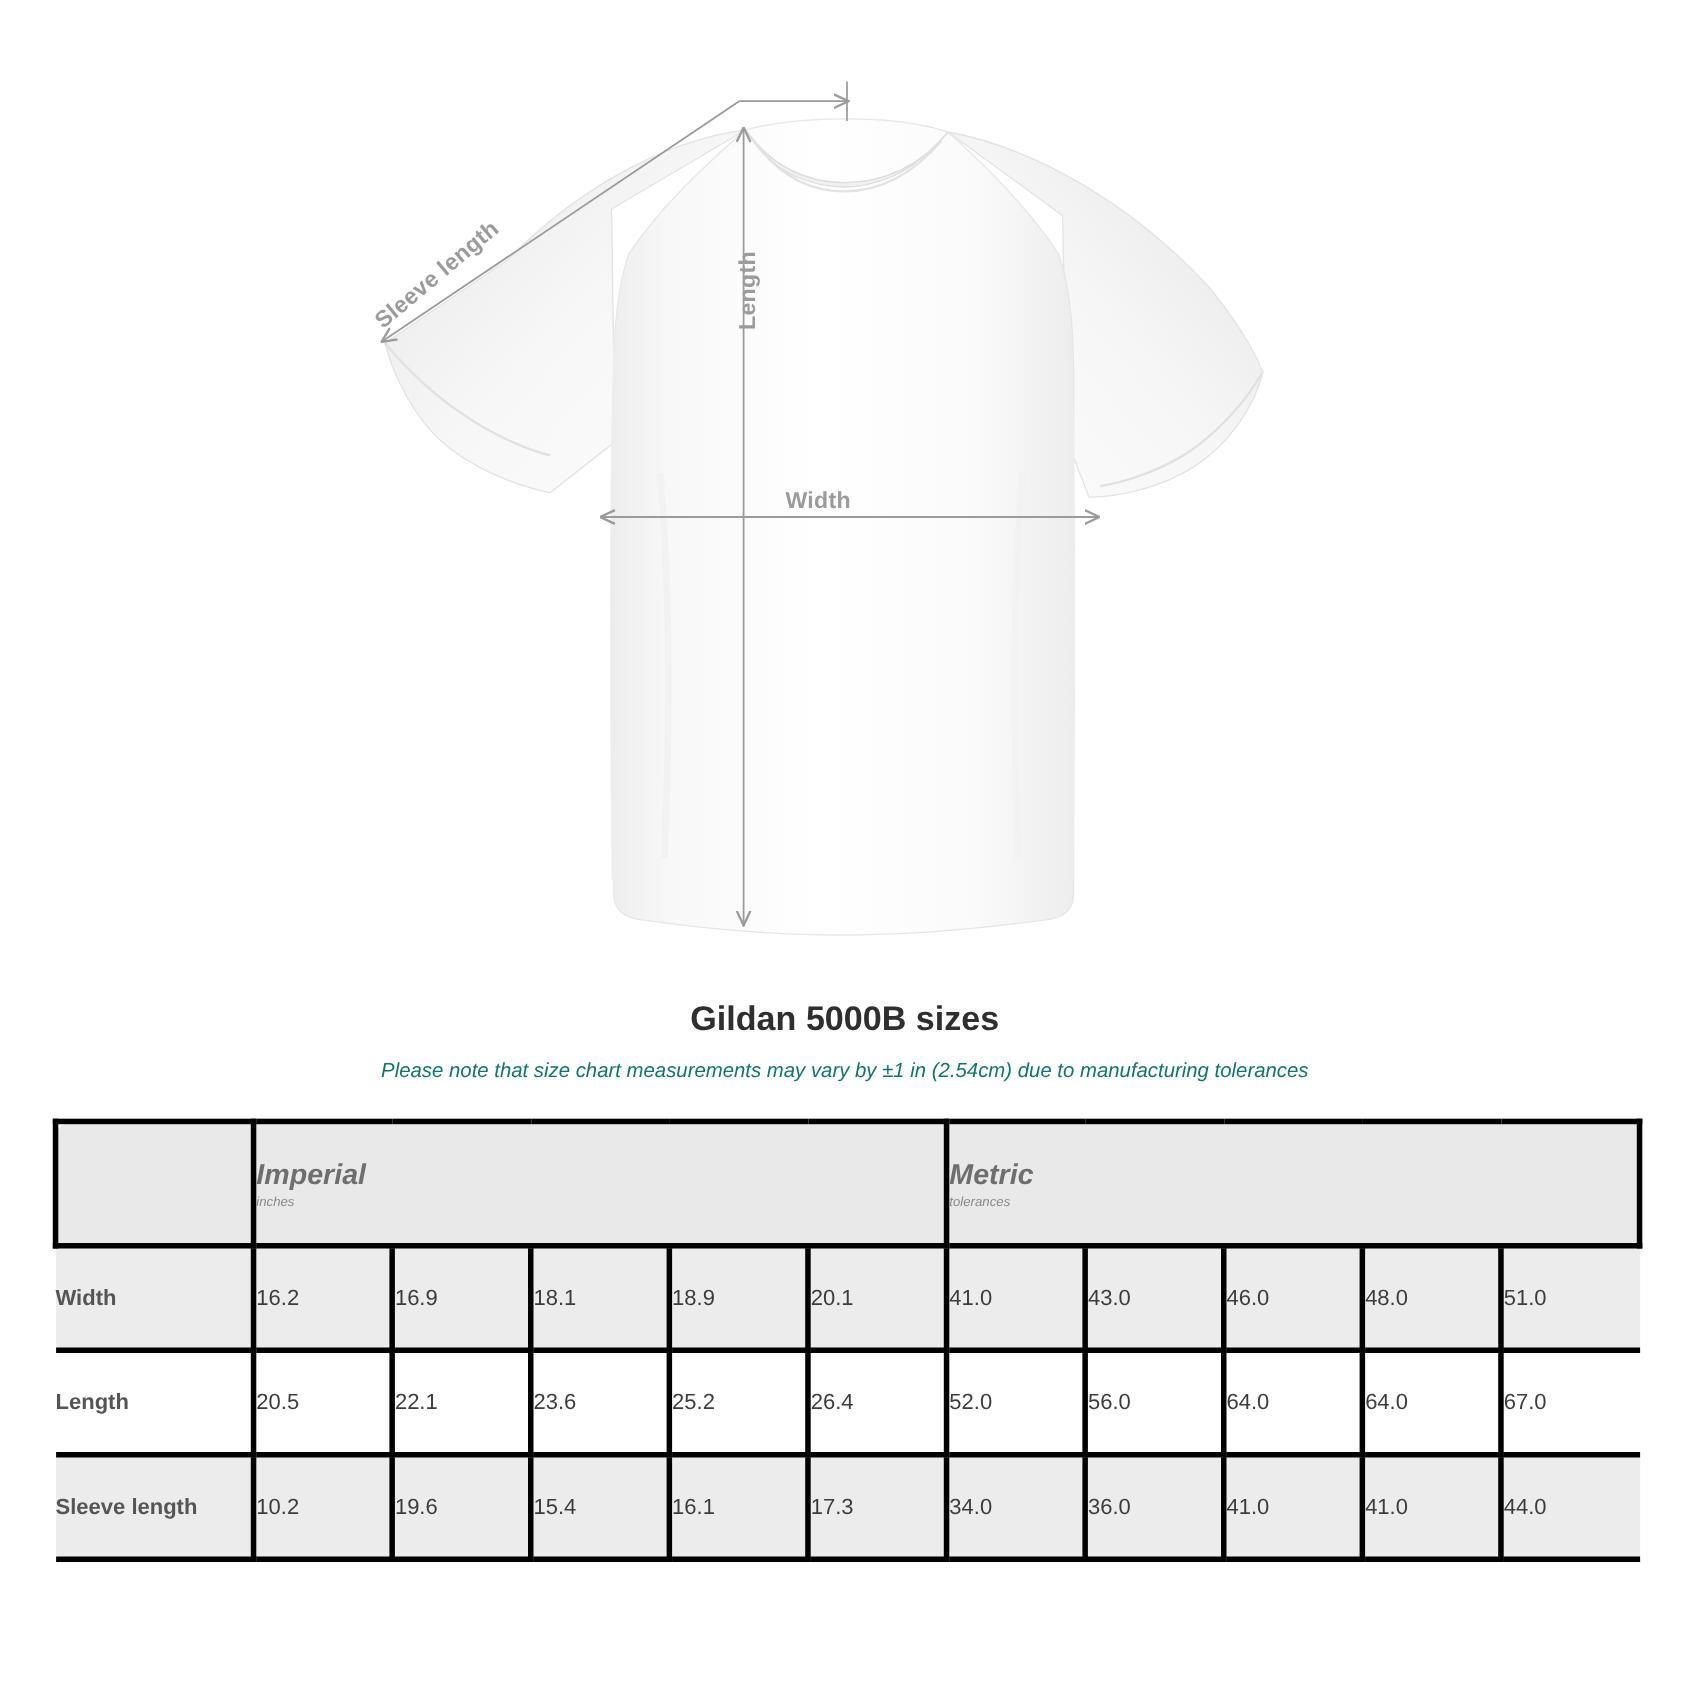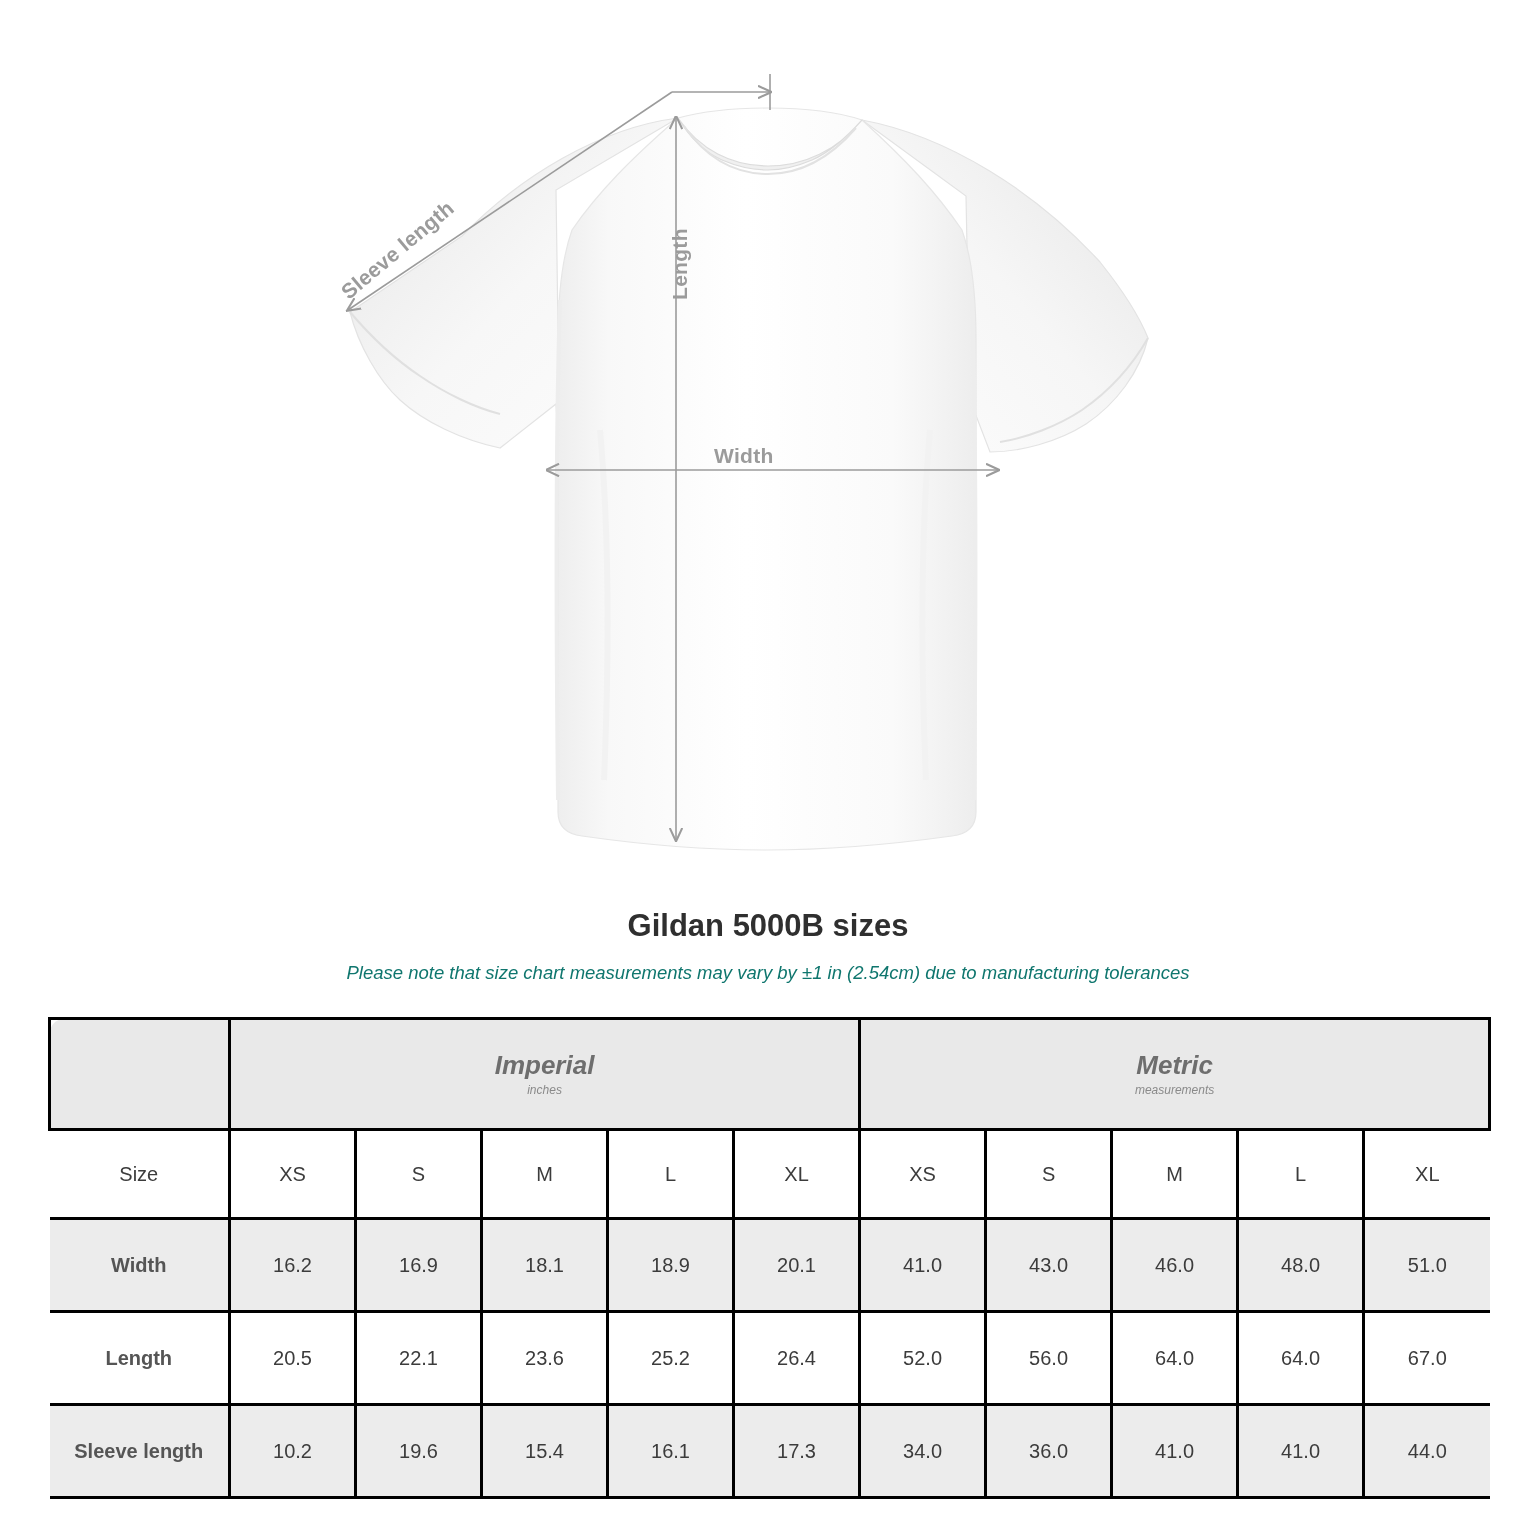--- a/index.html
+++ b/index.html
@@ -78,22 +78,22 @@
   .table-wrap {
     margin: 33px 48px 0 48px;
   }
   table.size-table {
     width: 1440px;
     border-collapse: collapse;
     table-layout: fixed;
   }
   table.size-table td,
   table.size-table th {
-    border: 3px solid #000000;
-    text-align: center;
+    border: 5px solid #000000;
+    text-align: left;
     font-size: 20px;
     color: #3c3c3c;
     font-weight: normal;
     padding: 0;
   }
   
   .unit-row td {
     background: #e9e9e9;
     height: 108px;
     vertical-align: middle;
@@ -252,37 +252,24 @@
       </colgroup>
       <tbody>
         <tr class="unit-row">
           <td class="corner"></td>
           <td colspan="5">
             <div class="unit-name">Imperial</div>
             <div class="unit-sub">inches</div>
           </td>
           <td colspan="5">
             <div class="unit-name">Metric</div>
-            <div class="unit-sub">measurements</div>
+            <div class="unit-sub">tolerances</div>
           </td>
         </tr>
 
-        <tr class="head-row">
-          <td>Size</td>
-          <td>XS</td>
-          <td>S</td>
-          <td>M</td>
-          <td>L</td>
-          <td>XL</td>
-          <td>XS</td>
-          <td>S</td>
-          <td>M</td>
-          <td>L</td>
-          <td>XL</td>
-        </tr>
 
         <tr class="data-row shade">
           <td class="rowhead">Width</td>
           <td>16.2</td>
           <td>16.9</td>
           <td>18.1</td>
           <td>18.9</td>
           <td>20.1</td>
           <td>41.0</td>
           <td>43.0</td>

